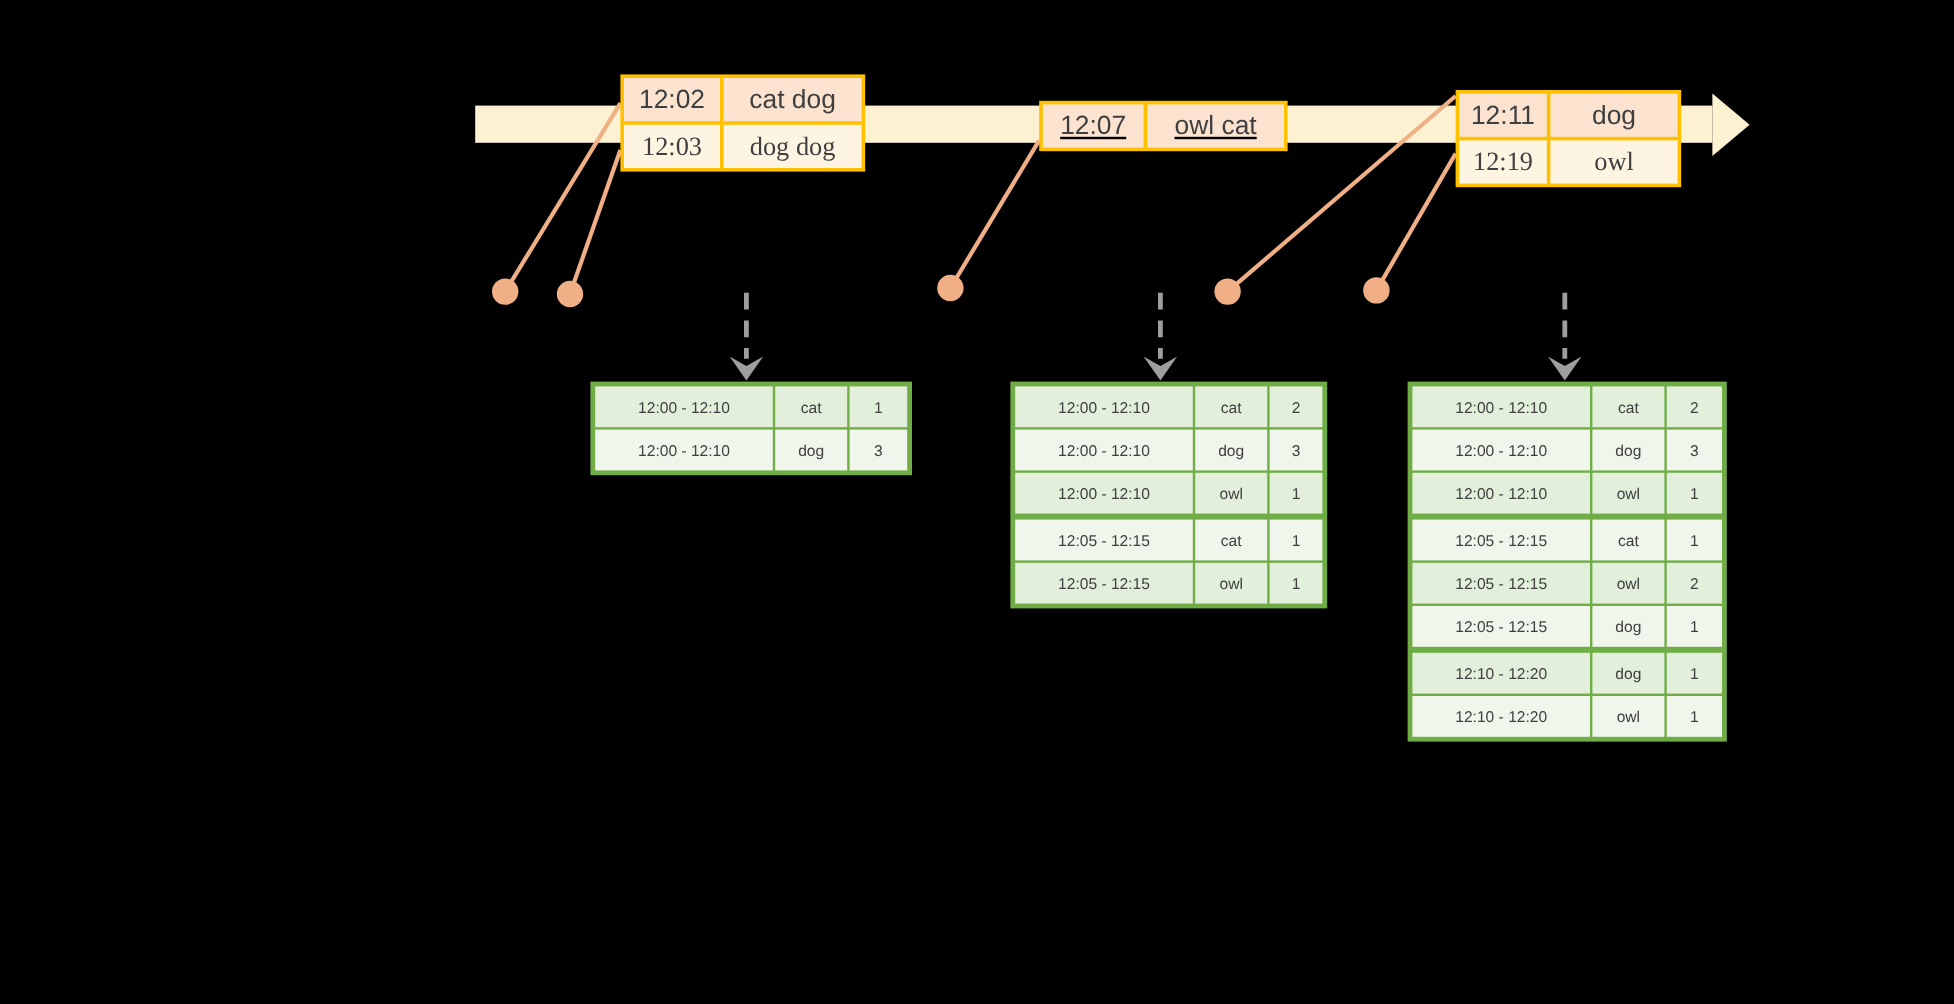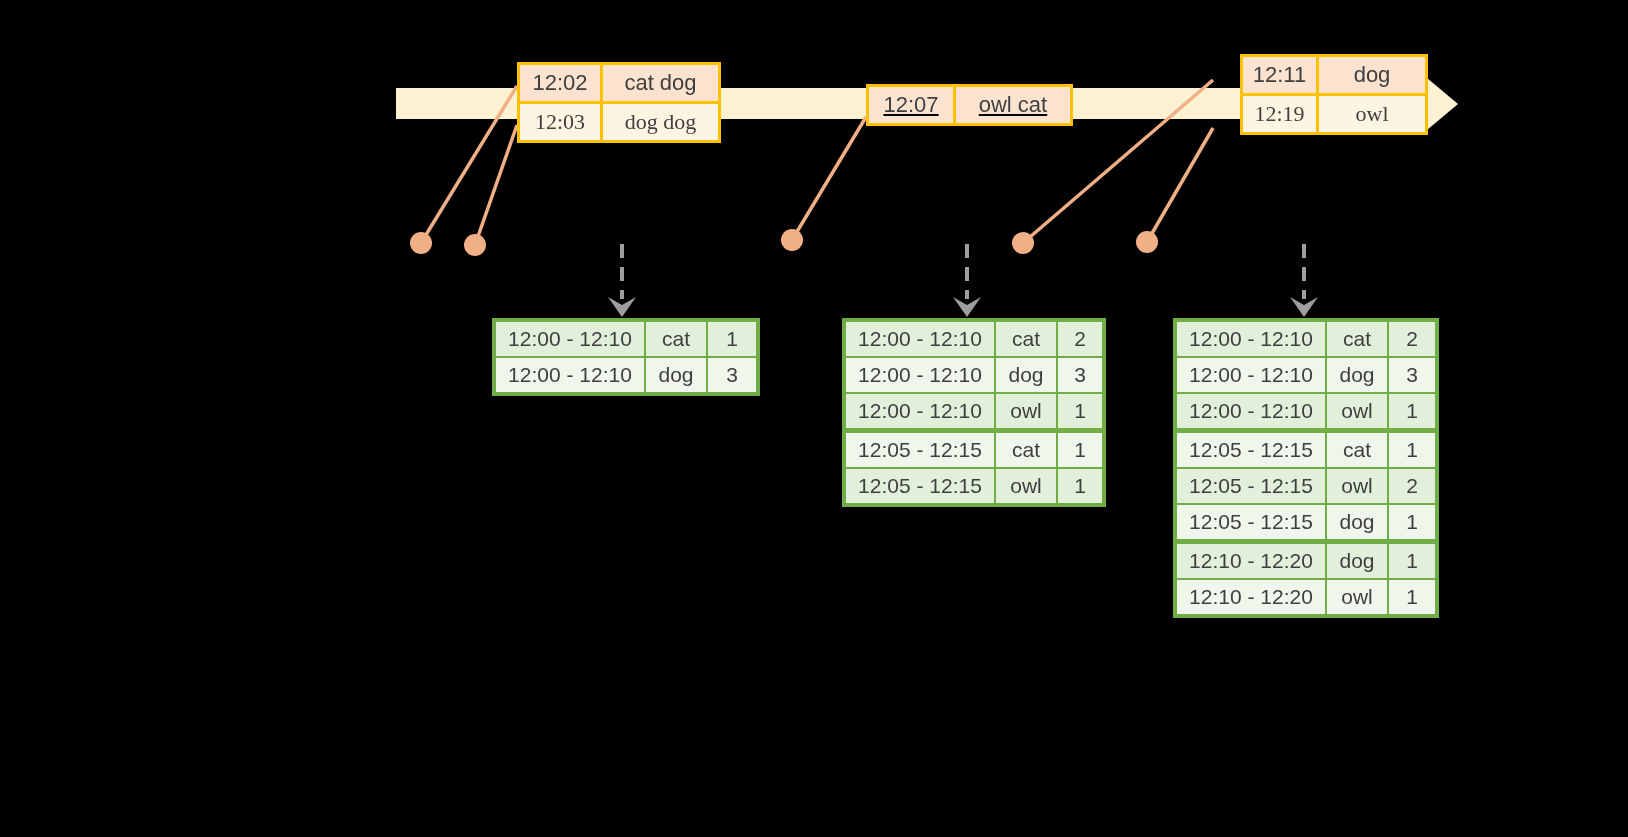--- a/index.html
+++ b/index.html
@@ -31,21 +31,21 @@
     flex-direction: column;
     gap: 3px;
   }
   .ev-row {
     display: grid;
     gap: 3px;
     background: var(--event-border, #FFC000);
   }
   .box-1 { left: 517px; top: 62px;  width: 198px; }
   .box-2 { left: 866px; top: 84px;  width: 201px; }
-  .box-3 { left: 1213px; top: 54px; width: 182px; margin-left: 27px; }
+  .box-3 { left: 1213px; top: 75px; width: 182px; }
   .box-1 .ev-row { grid-template-columns: 80px 1fr; }
   .box-2 .ev-row { grid-template-columns: 84px 1fr; text-decoration: underline; }
   .box-3 .ev-row { grid-template-columns: 73px 1fr; }
   .ev-cell {
     height: 36px;
     display: flex;
     align-items: center;
     justify-content: center;
     font-size: 22px;
     color: var(--text-dark, #3F3F3F);
@@ -72,21 +72,21 @@
     grid-template-columns: 148px 60px 1fr;
     gap: 2px;
     background: var(--table-border, #70AD47);
   }
   .rt-row.group-start { margin-top: 3px; }
   .rt-cell {
     height: 34px;
     display: flex;
     align-items: center;
     justify-content: center;
-    font-size: 21px;
+    font-size: 13px;
     color: var(--text-dark, #3F3F3F);
     white-space: nowrap;
   }
   .result-table .alt-a > .rt-cell { background: var(--table-row-green, #E2EFDA); }
   .result-table .alt-b > .rt-cell { background: var(--table-row-white, #F1F6EC); }
 </style>
 </head>
 <body>
 
 <div class="canvas">

